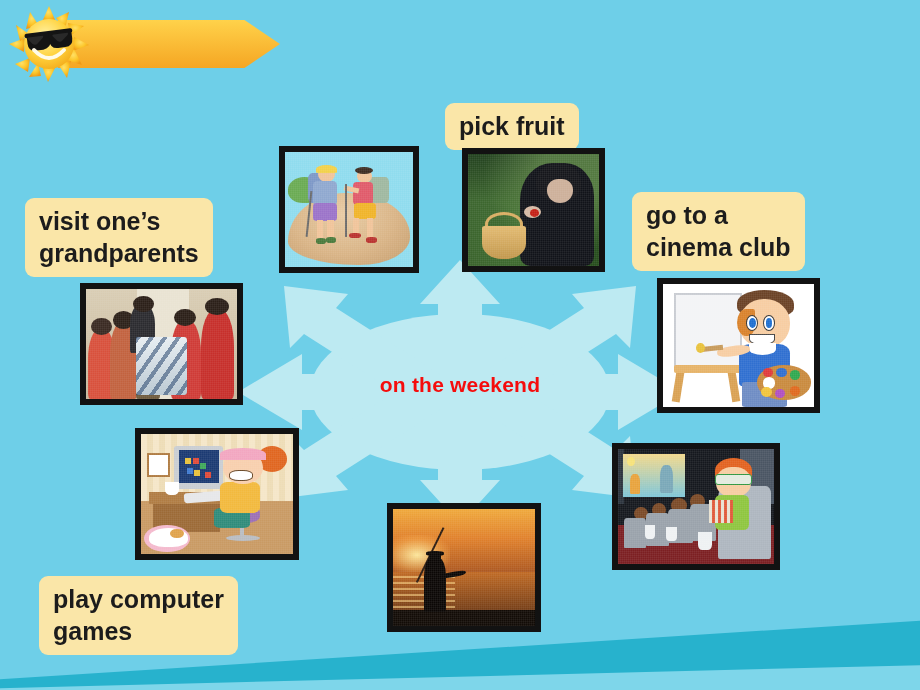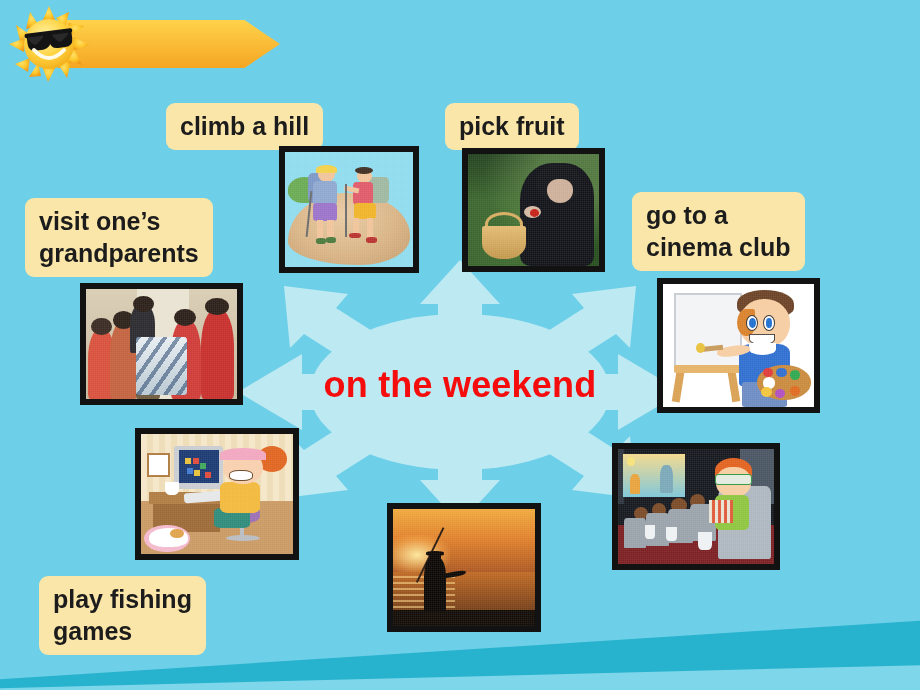--- a/index.html
+++ b/index.html
@@ -54,21 +54,21 @@
 
   
   #explosion {
     position: absolute; left: 232px; top: 258px;
     width: 456px; height: 268px;
   }
   #center-text {
     position: absolute; left: 232px; top: 362px;
     width: 456px; height: 46px;
     display: flex; align-items: center; justify-content: center;
-    color: #f50d0d; font-weight: 700; font-size: 36px;
+    color: #f50d0d; font-weight: 700; font-size: 21px;
     letter-spacing: .2px; text-align: center;
   }
 
   
   .label {
     position: absolute;
     background: #fae6a8;
     border-radius: 9px;
     color: #1c1c1c;
     font-weight: 700;
@@ -366,31 +366,30 @@
           <path d="M43 27 h20 q1 0 1 3 v5 q0 8 -8 8 h-7 q-8 0 -8 -8 v-5 q0 -3 2 -3 z" fill="#141414"></path>
           <path d="M21 29 h14 q1 0 0 2 l-6 5 q-2 2 -5 0 l-4 -5 q-1 -2 1 -2 z" fill="#3b3b3b" opacity=".55"></path>
           <path d="M46 29 h14 q1 0 0 2 l-6 5 q-2 2 -5 0 l-4 -5 q-1 -2 1 -2 z" fill="#3b3b3b" opacity=".55"></path>
         </g>
 
         <path d="M26 44 q15 16 30 0" stroke="#fffbe8" stroke-width="4" fill="none" stroke-linecap="round"></path>
       </svg>
     </div>
   </div>
 
-  <div class="label" style="left:166px; top:103px;">climb a hill</div>
 
   <div class="label" style="left:445px; top:103px;">pick fruit</div>
 
   <div class="label" style="left:25px; top:198px;">visit one’s
 grandparents</div>
 
   <div class="label" style="left:632px; top:192px;">go to a
 cinema club</div>
 
-  <div class="label" style="left:39px; top:576px;">play fishing
+  <div class="label" style="left:39px; top:576px;">play computer
 games</div>
 
 
 
   <div class="photo" style="left:279px; top:146px; width:140px; height:127px;">
     <div class="inner">
       <div class="hill-bg"></div>
       <div class="hill-grass"></div>
       <div class="hill-rock"></div>
 

